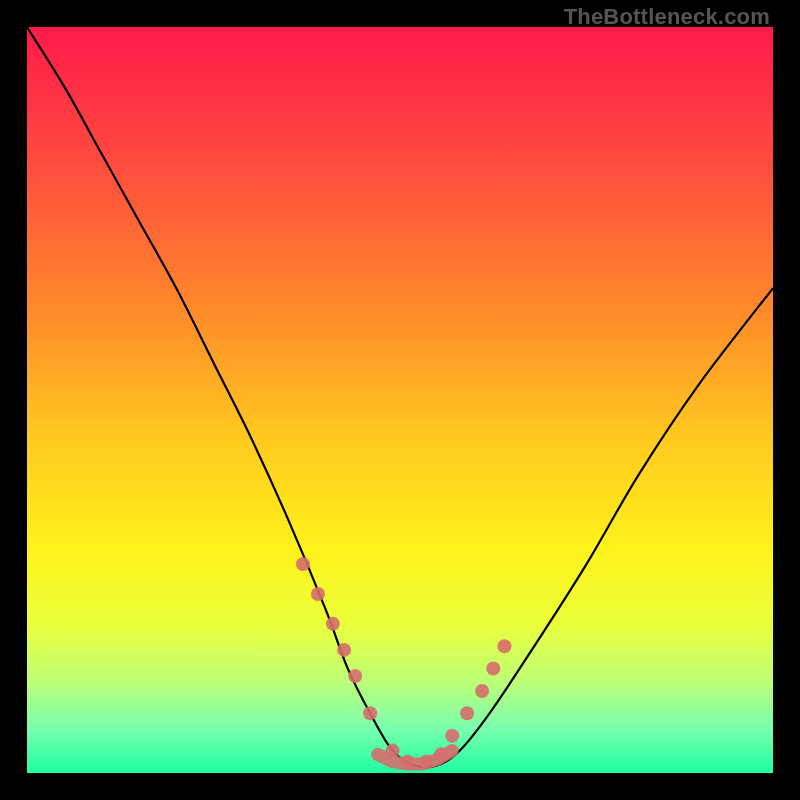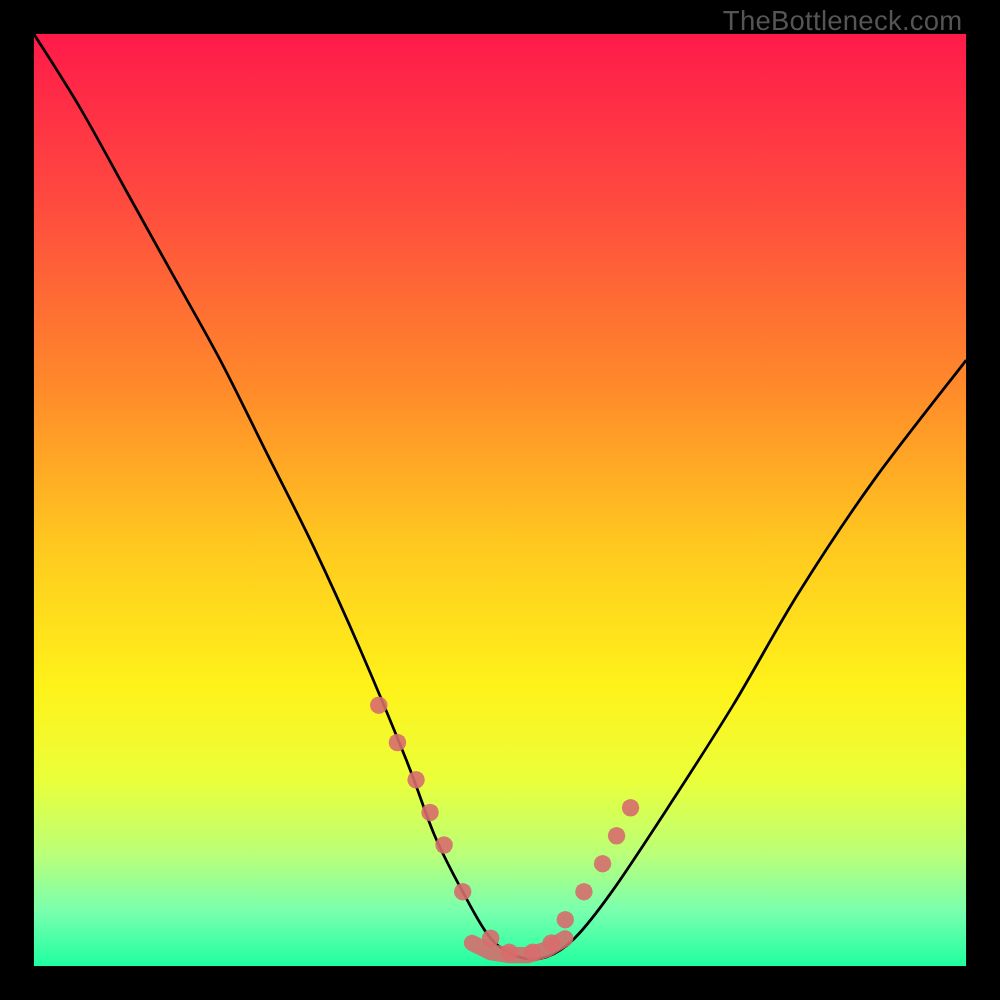--- a/index.html
+++ b/index.html
@@ -32,21 +32,21 @@
     top: 0;
     width: 746px;
     height: 746px;
   }
   .watermark {
     position: absolute;
     top: 4px;
     right: 30px;
     color: #555;
     font-size: 22px;
-    font-weight: 400;
+    font-weight: 700;
     letter-spacing: 0.2px;
   }
 </style>
 </head>
 <body>
 
 <div class="frame">
   <svg class="gradient-bg" viewBox="0 0 746 746" preserveAspectRatio="none">
     <defs>
       <linearGradient id="bg-grad" x1="0" y1="0" x2="0" y2="1">

